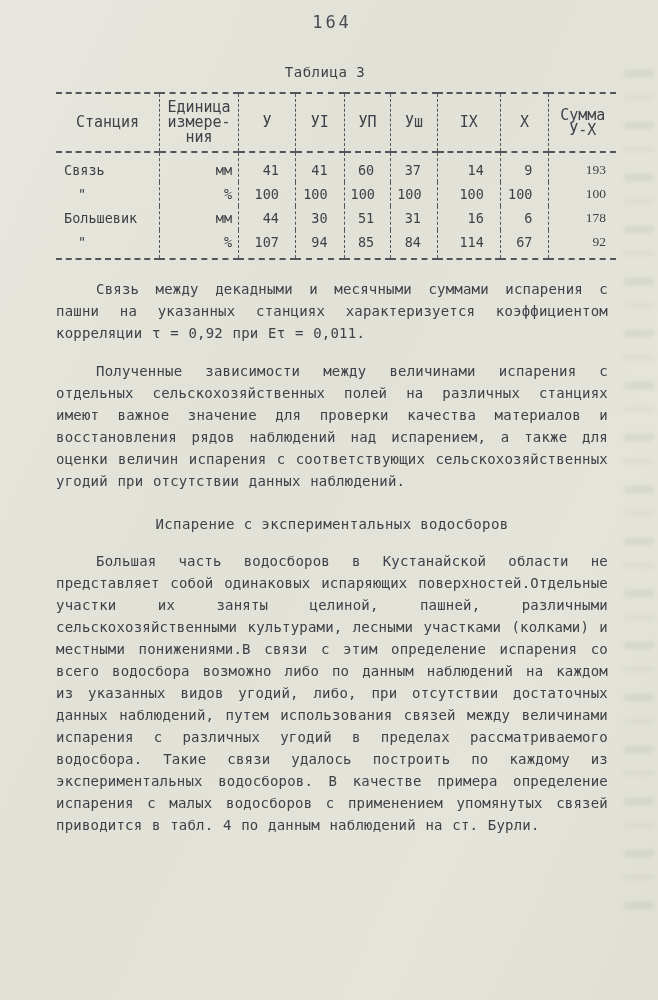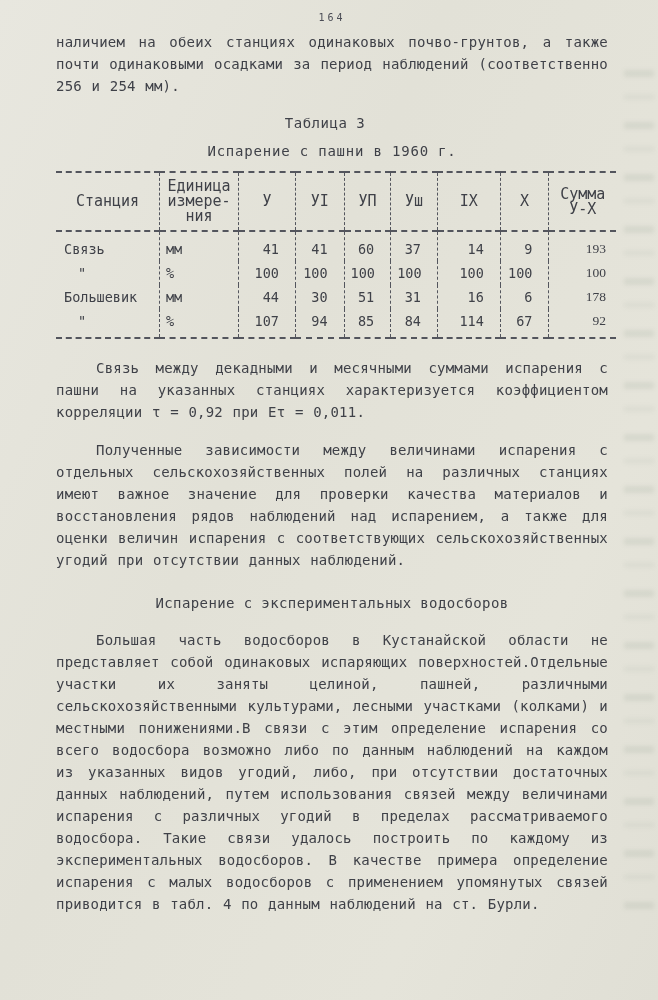--- a/index.html
+++ b/index.html
@@ -29,24 +29,24 @@
       rgba(108, 128, 112, 0.22) 0 7px,
       transparent 7px 24px,
       rgba(108, 128, 112, 0.12) 24px 30px,
       transparent 30px 52px);
     filter: blur(2px);
     opacity: 0.55;
     pointer-events: none;
   }
   .page-number {
     text-align: center;
-    font-size: 10px;
+    font-size: 17px;
     letter-spacing: 3px;
     color: #4a4c55;
-    margin-bottom: 8px;
+    margin-bottom: 32px;
   }
   .para {
     font-size: 14px;
     line-height: 22px;
     text-align: justify;
     margin: 0;
     text-indent: 40px;
     letter-spacing: 0.2px;
     word-spacing: 1px;
   }
@@ -85,44 +85,42 @@
   }
   td {
     padding: 1px 6px;
     line-height: 22px;
   }
   th + th, td + td { border-left: 1px dashed #53555d; }
   tbody tr:first-child td { padding-top: 6px; }
   tbody tr:last-child td { padding-bottom: 5px; }
   .cell-left { text-align: left; padding-left: 8px; }
   .cell-ditto { padding-left: 22px; }
-  .cell-center { text-align: left; }
+  .cell-center { text-align: right; }
   .cell-num { text-align: right; padding-right: 16px; }
   .cell-sum { text-align: right; padding-right: 10px; font-family: Liberation Serif, serif; }
   .section-heading {
     text-align: center;
     margin-top: 24px;
     font-size: 14px;
     letter-spacing: 0.4px;
   }
   .mt-para { margin-top: 18px; }
   .mt-para-sm { margin-top: 16px; }
 </style>
 </head>
 <body>
 
 <div class="page">
 
   <div class="page-number">164</div>
 
-  <p class="para no-indent">наличием на обеих станциях одинаковых почво-грунтов, а также почти одинаковыми осадками за период наблюдений (соответственно 256 и 254 мм).</p>
 
   <div class="table-label">Таблица 3</div>
 
-  <div class="table-title">Испарение с пашни в 1960 г.</div>
 
   <table>
     <colgroup>
       <col style="width:102px">
       <col style="width:78px">
       <col style="width:56px">
       <col style="width:48px">
       <col style="width:46px">
       <col style="width:46px">
       <col style="width:62px">

